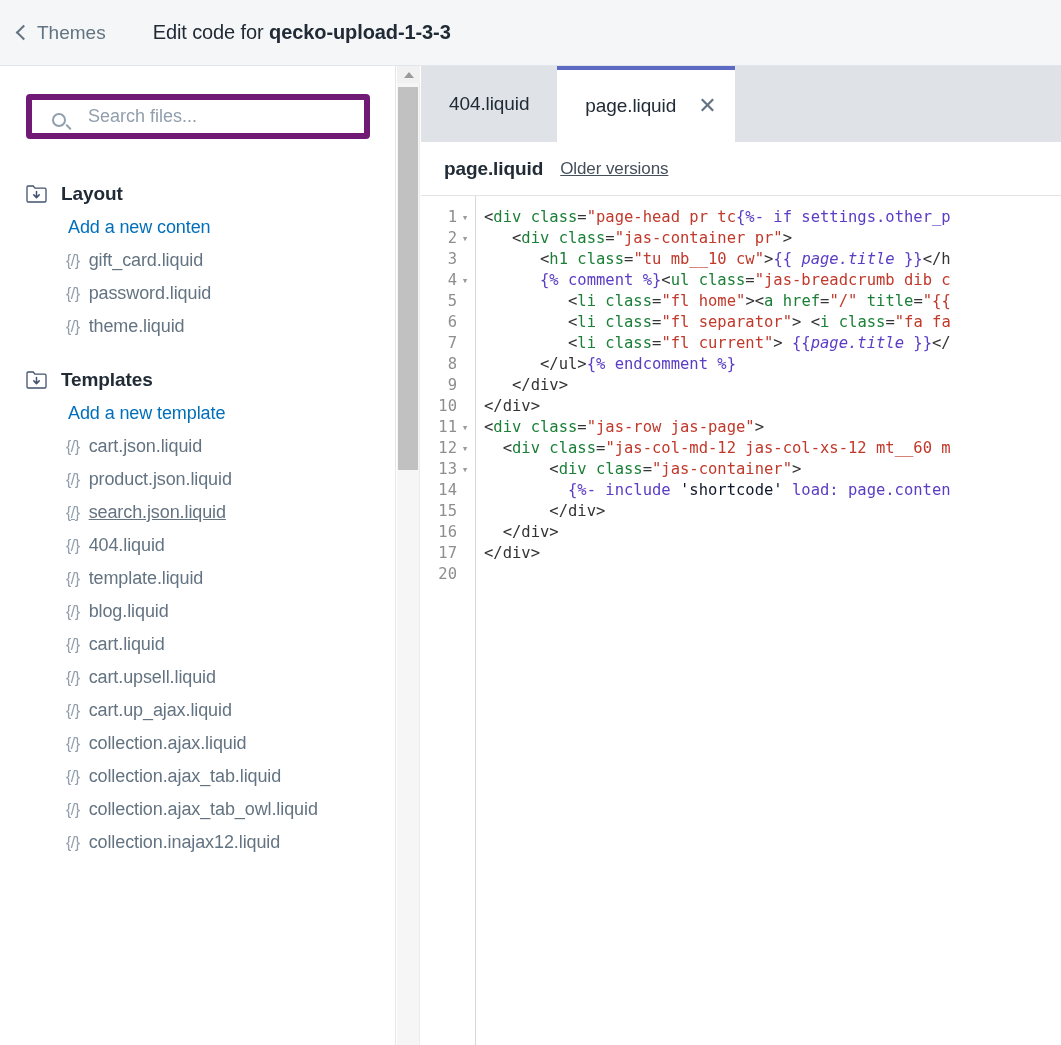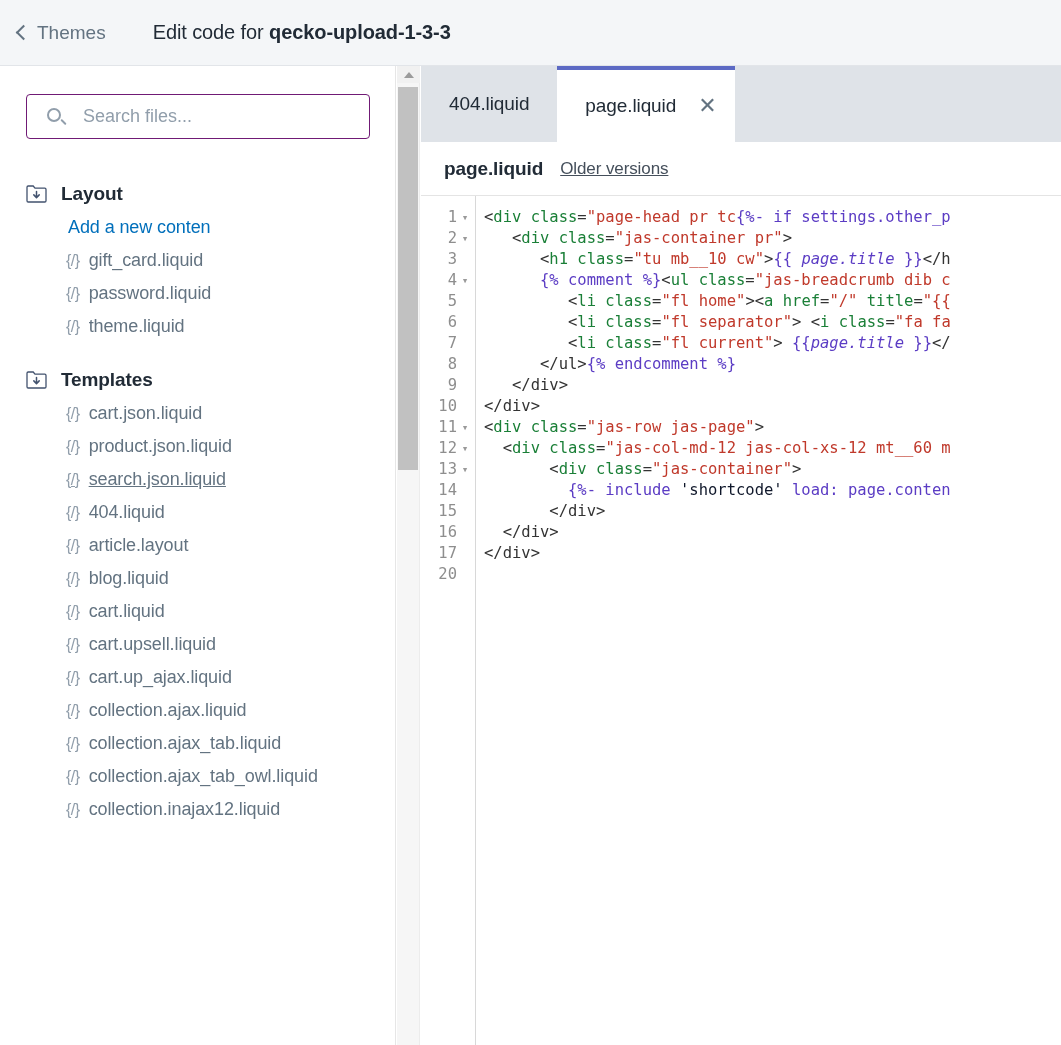--- a/index.html
+++ b/index.html
@@ -66,21 +66,21 @@
     width: 396px;
     height: 979px;
     background: #ffffff;
     border-right: 1px solid #e6e6e6;
     overflow: hidden;
   }
   .search-wrap { padding: 28px 25px 0 26px; }
   .search-box {
     position: relative;
     height: 45px;
-    border: 1px solid #701a75;
+    border: 6px solid #701a75;
     border-radius: 4px;
     background: #fff;
     display: flex;
     align-items: center;
   }
   .search-icon {
     position: absolute;
     left: 20px; top: 13px;
     width: 14px; height: 14px;
     border: 2px solid #919eab;
@@ -377,39 +377,40 @@
         </div>
         <div class="folder-row">
           <span class="folder-icon">
             <svg width="21" height="18" viewBox="0 0 21 18">
               <path d="M1 2.2 A1.2 1.2 0 0 1 2.2 1 H7.2 L9 3.2 H18.8 A1.2 1.2 0 0 1 20 4.4 V15.8 A1.2 1.2 0 0 1 18.8 17 H2.2 A1.2 1.2 0 0 1 1 15.8 Z" fill="none" stroke="#42526e" stroke-width="1.3"></path>
               <path d="M10.5 6.4 V12.2 M7.8 9.9 L10.5 12.6 L13.2 9.9" fill="none" stroke="#42526e" stroke-width="1.5" stroke-linecap="round" stroke-linejoin="round"></path>
             </svg>
           </span>
           <span class="folder-label">Templates</span>
         </div>
+        <a class="add-link">Add a new template</a>
         <div class="file-row">
           <span class="file-icon">{/}</span>
           <span class="file-name">cart.json.liquid</span>
         </div>
         <div class="file-row">
           <span class="file-icon">{/}</span>
           <span class="file-name">product.json.liquid</span>
         </div>
         <div class="file-row hovered">
           <span class="file-icon">{/}</span>
           <span class="file-name">search.json.liquid</span>
         </div>
         <div class="file-row">
           <span class="file-icon">{/}</span>
           <span class="file-name">404.liquid</span>
         </div>
         <div class="file-row">
           <span class="file-icon">{/}</span>
-          <span class="file-name">article.layout</span>
+          <span class="file-name">template.liquid</span>
         </div>
         <div class="file-row">
           <span class="file-icon">{/}</span>
           <span class="file-name">blog.liquid</span>
         </div>
         <div class="file-row">
           <span class="file-icon">{/}</span>
           <span class="file-name">cart.liquid</span>
         </div>
         <div class="file-row">

